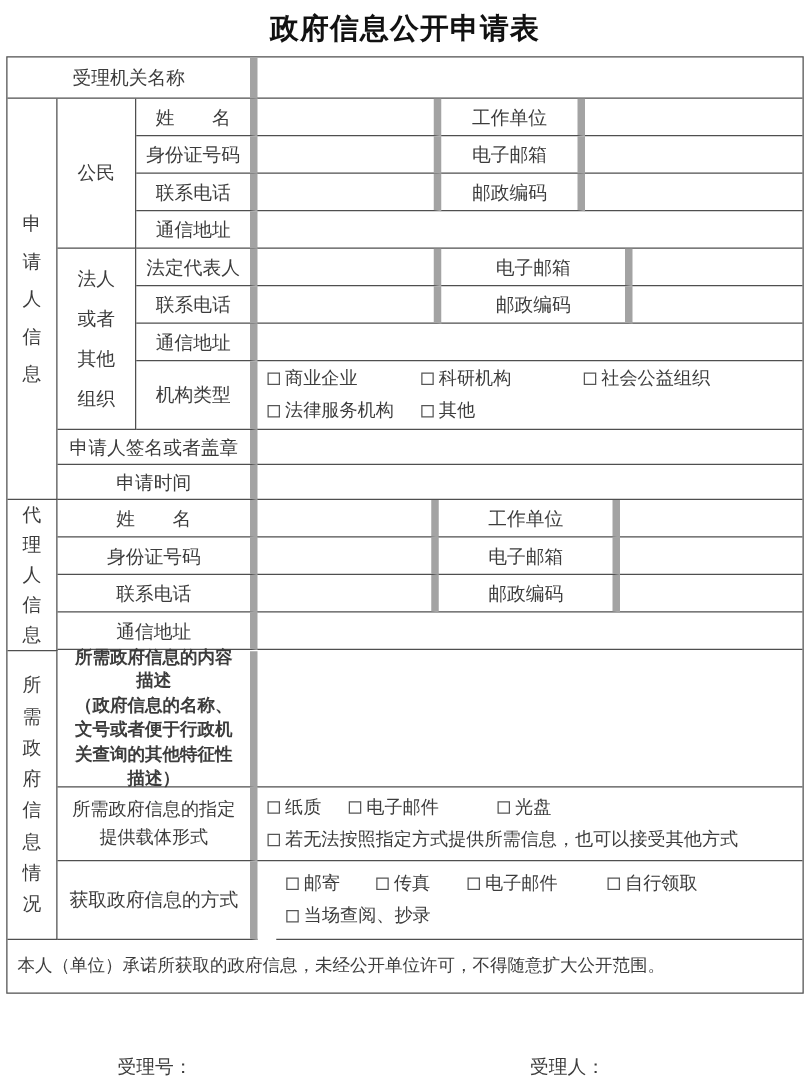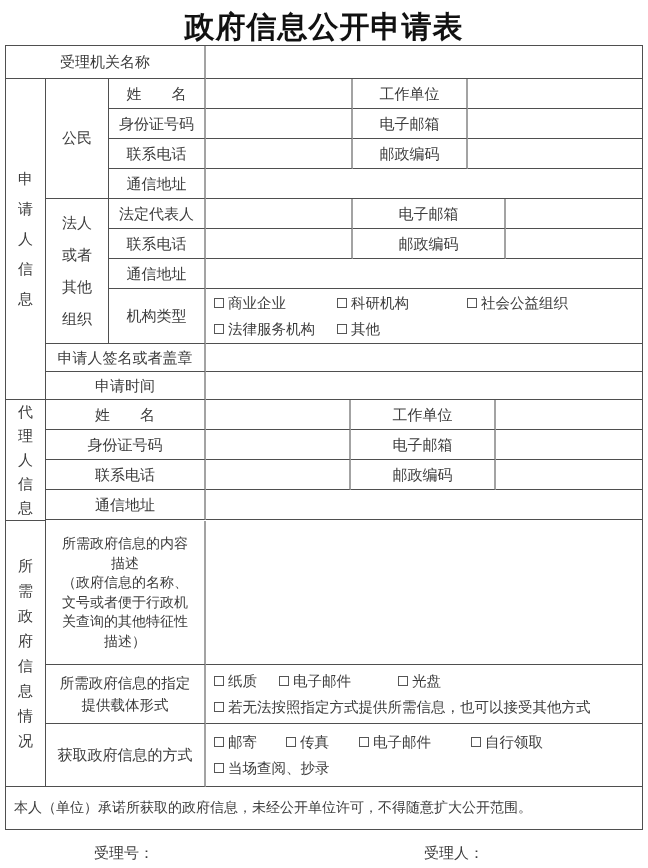--- a/index.html
+++ b/index.html
@@ -1,46 +1,46 @@
 <!DOCTYPE html>
 <html><head>
 <meta charset="utf-8">
 <style>
   * { margin:0; padding:0; box-sizing:border-box; }
   body { background:#ffffff; font-family:"DejaVu Sans","Liberation Sans",sans-serif; }
   .page { position:relative; width:648px; height:868px; background:#ffffff; overflow:hidden; color:#3c3c3c; }
   .title { position:absolute; top:7px; left:0; width:100%; text-align:center;
-           font-size:30px; font-weight:bold; color:#111111; letter-spacing:1px; }
+           font-size:23px; font-weight:bold; color:#111111; letter-spacing:1px; }
   .form { position:absolute; left:5px; top:45px; width:638px;
           border:1px solid #4f4f4f; background:#ffffff; }
   .row  { display:flex; }
   .sect { display:flex; }
   .col  { display:flex; flex-direction:column; }
   .flex1 { flex:1 1 auto; min-width:0; }
 
-  .cell { border-right:2px solid #a3a3a3; border-bottom:1px solid #4f4f4f;
+  .cell { border-right:6px solid #a3a3a3; border-bottom:1px solid #4f4f4f;
           display:flex; align-items:center; font-size:15px; }
   .lbl  { justify-content:center; text-align:center; line-height:20px; }
   .val  { }
   .last { border-right:none; }
 
   
   .vcell { border-right:1px solid #4f4f4f; border-bottom:1px solid #4f4f4f;
            display:flex; align-items:center; justify-content:center; font-size:15px; }
   .vtext { width:16px; word-break:break-all; text-align:center; line-height:30px; }
   .vtext.lh24 { line-height:24px; }
   .vtext.lh25 { line-height:25px; }
   .grouptext { width:31px; word-break:break-all; text-align:center; line-height:32px; }
 
   
   .w40{width:40px;} .w63{width:63px;} .w97{width:97px;} .w115{width:115px;} .w145{width:145px;} .w147{width:147px;}
   .w153{width:153px;} .w160{width:160px;} .w200{width:200px;}
   
   .h33{height:33px;} .h30{height:30px;} .h28{height:28px;} .h55{height:55px;}
-  .h119{height:144px;} .h59{height:59px;} .h63{height:63px;} .h42{height:42px;}
+  .h119{height:109px;font-weight:bold;} .h59{height:59px;} .h63{height:63px;gap:15px;} .h42{height:42px;}
 
   
   .multi { flex-direction:column; justify-content:center; text-align:center; line-height:19.5px; font-size:14px; }
   .multi2 { flex-direction:column; justify-content:center; text-align:center; line-height:22px; font-size:14.5px; }
 
   
   .opts { flex-direction:column; justify-content:center; align-items:flex-start;
           padding-left:8px; line-height:26px; }
   .optline { display:flex; align-items:center; white-space:nowrap; }
   .opt { display:inline-flex; align-items:center; font-size:14.5px; }

